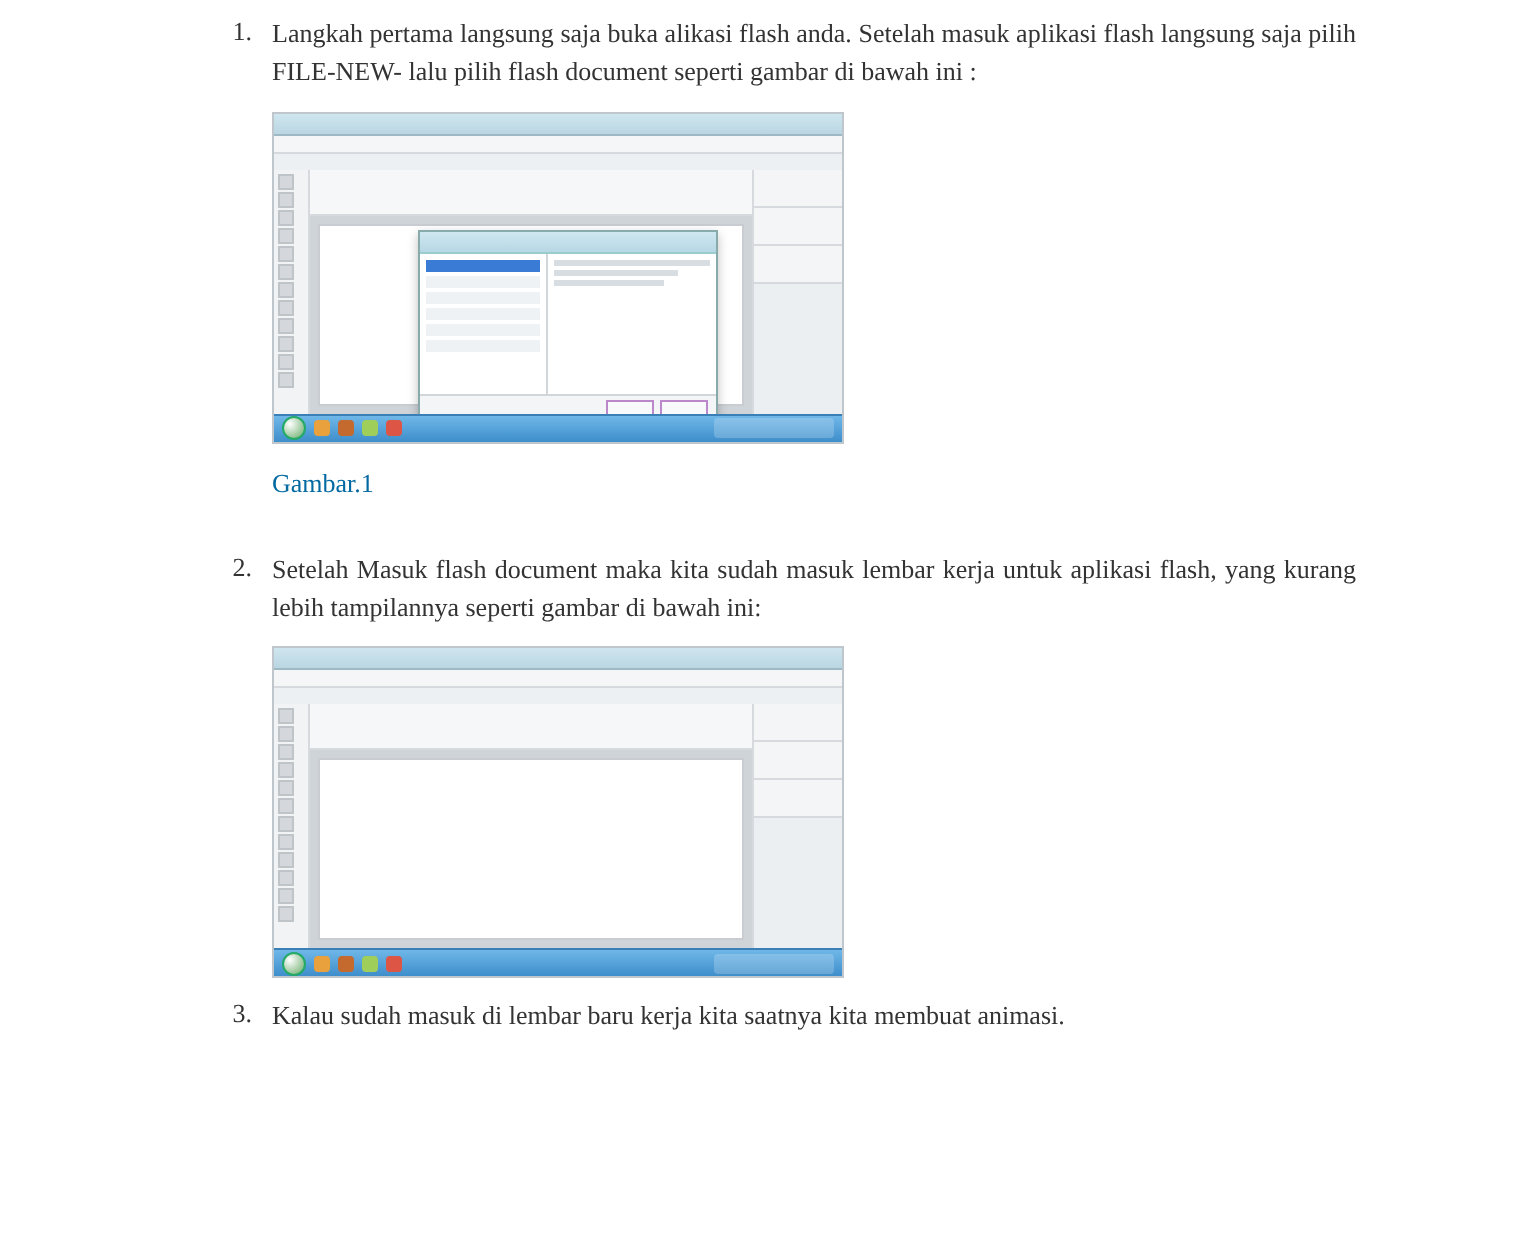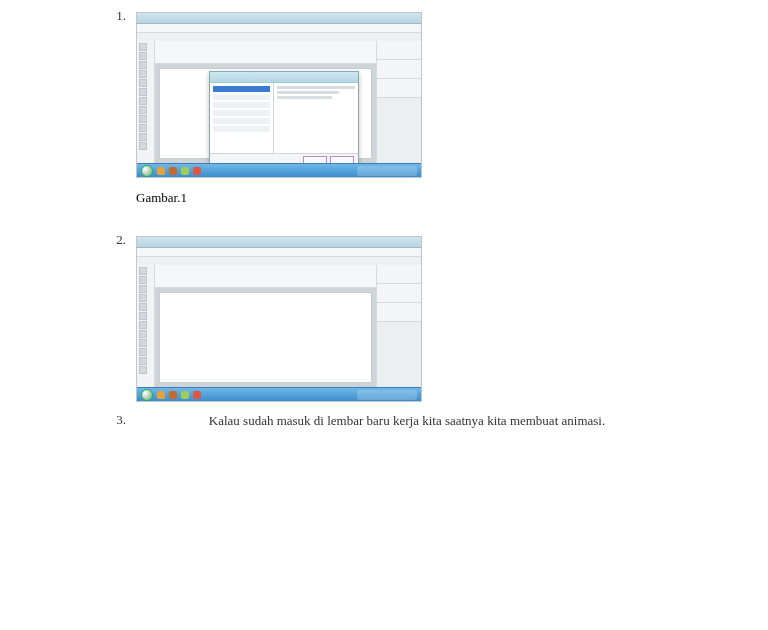--- a/index.html
+++ b/index.html
@@ -27,21 +27,21 @@
   .body {
     flex: 1;
   }
   .para {
     text-align: justify;
     line-height: 1.45;
     margin-bottom: 10px;
   }
   .caption {
     margin: 12px 0 18px 0;
-    color: #000000;
+    color: #0369a1;
   }
   
   .shot {
     width: 284px;
     height: 164px;
     background: linear-gradient(#eaeef2,#e2e6ea);
     border:1px solid #bfc6cc;
     position: relative;
     margin-top: 4px;
     margin-bottom: 2px;
@@ -161,20 +161,21 @@
   .dialog .dbtn{width:22px;height:8px;background:#f8f9fa;border:1px solid #b8c;}  
 </style>
 </head>
 <body>
 
 <div class="content">
 
   <div class="step">
     <div class="num">1.</div>
     <div class="body">
+      <div class="para">Langkah pertama langsung saja buka alikasi flash anda. Setelah masuk aplikasi flash langsung saja pilih FILE-NEW- lalu pilih flash document seperti gambar di bawah ini :</div>
 
       <div class="shot">
         <div class="titlebar"></div>
         <div class="menubar"></div>
         <div class="toolbar-row"></div>
         <div class="main-area">
           <div class="left-tools">
             <div></div>
               <div></div>
               <div></div>
@@ -230,20 +231,21 @@
         </div>
       </div>
 
       <div class="caption">Gambar.1</div>
     </div>
   </div>
 
   <div class="step">
     <div class="num">2.</div>
     <div class="body">
+      <div class="para">Setelah Masuk flash document maka kita sudah masuk lembar kerja untuk aplikasi flash, yang kurang lebih tampilannya seperti gambar di bawah ini:</div>
 
       <div class="shot">
         <div class="titlebar"></div>
         <div class="menubar"></div>
         <div class="toolbar-row"></div>
         <div class="main-area">
           <div class="left-tools">
             <div></div>
               <div></div>
               <div></div>
@@ -276,17 +278,17 @@
           <div class="tb-tray"></div>
         </div>
       </div>
 
     </div>
   </div>
 
   <div class="step">
     <div class="num">3.</div>
     <div class="body">
-      <div class="para" style="text-align:center">Kalau sudah masuk di lembar baru kerja kita saatnya kita membuat animasi.</div>
+      <div class="para" style="text-align:left">Kalau sudah masuk di lembar baru kerja kita saatnya kita membuat animasi.</div>
     </div>
   </div>
 
 </div>
 
 </body></html>

